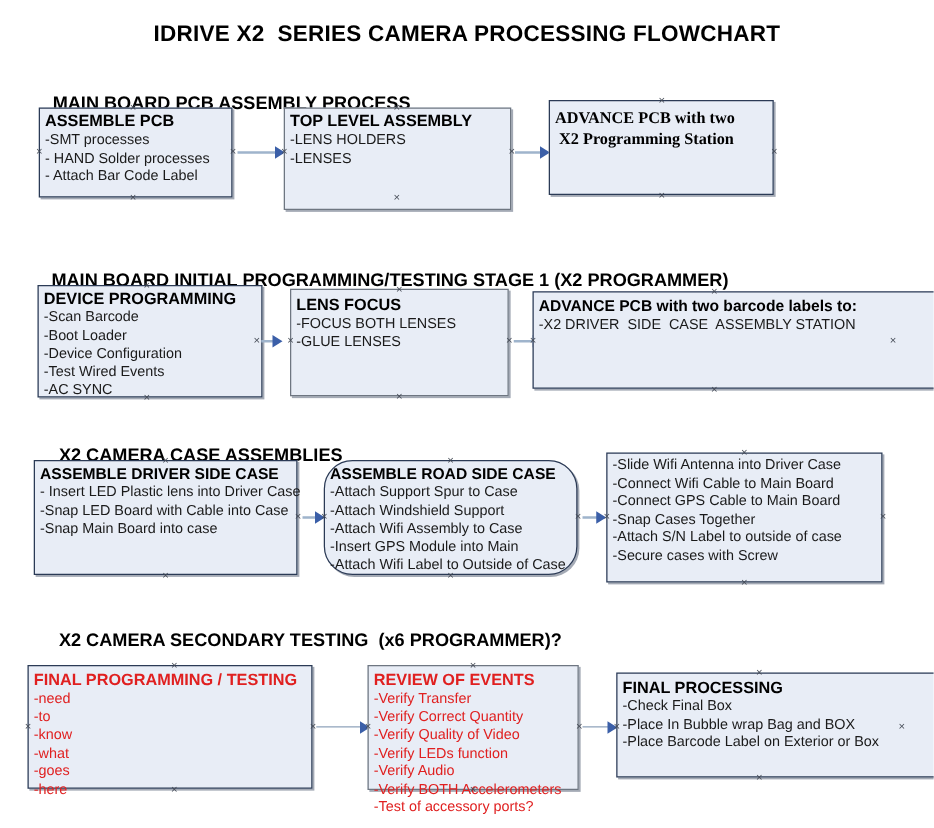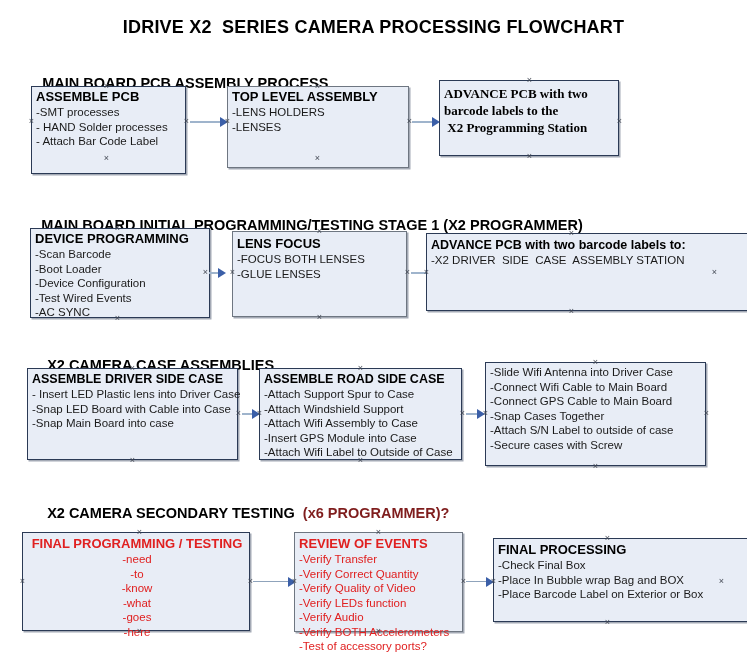--- a/index.html
+++ b/index.html
@@ -30,21 +30,21 @@
     white-space: pre;
   }
   .section-title {
     position: absolute;
     font-size: 14.5px;
     font-weight: bold;
     color: #000000;
     white-space: pre;
   }
   .section-title .accent {
-    color: #7f1d1d;
+    color: #000000;
   }
 
   
   .box {
     position: absolute;
     background: #e8edf6;
     box-sizing: border-box;
     border: 1px solid #2b3a55;
     box-shadow: 1.5px 1.5px 0 rgba(90,100,120,0.55);
   }
@@ -123,21 +123,21 @@
 <body>
 
 <div id="page">
 
   <div class="doc-title">IDRIVE X2  SERIES CAMERA PROCESSING FLOWCHART</div>
 
   <div class="section-title" style="left:26px; top:59px;">
     <span>MAIN BOARD PCB ASSEMBLY PROCESS</span>
   </div>
 
-  <div class="box" style="left:31px; top:86px; width:155px; height:88px;">
+  <div class="box" style="left:31px; top:86px; width:155px; height:72px;">
     <div class="box-inner">
       <div class="box-title">ASSEMBLE PCB</div>
       <div class="box-line">-SMT processes</div>
       <div class="box-line">- HAND Solder processes</div>
       <div class="box-line">- Attach Bar Code Label</div>
     </div>
   </div>
   <div class="hx" style="left:103px; top:83px;"></div>
   <div class="hx" style="left:28px; top:118px;"></div>
   <div class="hx" style="left:103px; top:155px;"></div>
@@ -157,21 +157,20 @@
   <div class="hx" style="left:224px; top:118px;"></div>
   <div class="hx" style="left:314px; top:155px;"></div>
 
   <div class="hx" style="left:406px; top:118px;"></div>
   <div class="conn" style="left:412px; top:121px; width:22px;"></div>
   <div class="arrow" style="left:432px; top:117px;"></div>
 
   <div class="box" style="left:439px; top:80px; width:180px; height:76px;">
     <div class="box-inner" style="top:4px;font-family:Liberation Serif, serif;">
       <div class="box-bold-line">ADVANCE PCB with two</div>
-      <div class="box-bold-line">barcode labels to the</div>
       <div class="box-bold-line"> X2 Programming Station</div>
     </div>
   </div>
   <div class="hx" style="left:526px; top:77px;"></div>
   <div class="hx" style="left:616px; top:118px;"></div>
   <div class="hx" style="left:526px; top:153px;"></div>
 
   <div class="section-title" style="left:25px; top:201px;">
     <span>MAIN BOARD INITIAL PROGRAMMING/TESTING STAGE 1 (X2 PROGRAMMER)</span>
   </div>
@@ -231,27 +230,27 @@
       <div class="box-line">-Snap Main Board into case</div>
     </div>
   </div>
   <div class="hx" style="left:129px; top:365px;"></div>
   <div class="hx" style="left:129px; top:457px;"></div>
 
   <div class="hx" style="left:235px; top:410px;"></div>
   <div class="conn" style="left:242px; top:413px; width:13px;"></div>
   <div class="arrow" style="left:252px; top:409px;"></div>
 
-  <div class="box" style="left:259px; top:368px; width:203px; height:92px;">
+  <div class="box" style="left:259px; top:368px; width:203px; height:92px;border-radius:23px;">
     <div class="box-inner" style="top:2px;">
       <div class="box-title small">ASSEMBLE ROAD SIDE CASE</div>
       <div class="box-line">-Attach Support Spur to Case</div>
       <div class="box-line">-Attach Windshield Support</div>
       <div class="box-line">-Attach Wifi Assembly to Case</div>
-      <div class="box-line">-Insert GPS Module into Case</div>
+      <div class="box-line">-Insert GPS Module into Main</div>
       <div class="box-line">-Attach Wifi Label to Outside of Case</div>
     </div>
   </div>
   <div class="hx" style="left:357px; top:365px;"></div>
   <div class="hx" style="left:256px; top:410px;"></div>
   <div class="hx" style="left:357px; top:457px;"></div>
 
   <div class="hx" style="left:459px; top:410px;"></div>
   <div class="conn" style="left:466px; top:413px; width:14px;"></div>
   <div class="arrow" style="left:477px; top:409px;"></div>
@@ -268,21 +267,21 @@
   </div>
   <div class="hx" style="left:592px; top:359px;"></div>
   <div class="hx" style="left:482px; top:410px;"></div>
   <div class="hx" style="left:703px; top:410px;"></div>
   <div class="hx" style="left:592px; top:463px;"></div>
 
   <div class="section-title" style="left:31px; top:489px;">
     <span>X2 CAMERA SECONDARY TESTING  </span><span class="accent">(x6 PROGRAMMER)?</span>
   </div>
 
-  <div class="box" style="left:22px; top:532px; width:228px; height:99px;text-align:center;">
+  <div class="box" style="left:22px; top:532px; width:228px; height:99px;">
     <div class="box-inner" style="top:3px;">
       <div class="box-title red">FINAL PROGRAMMING / TESTING</div>
       <div class="box-line red">-need</div>
       <div class="box-line red">-to</div>
       <div class="box-line red">-know</div>
       <div class="box-line red">-what</div>
       <div class="box-line red">-goes</div>
       <div class="box-line red">-here</div>
     </div>
   </div>

